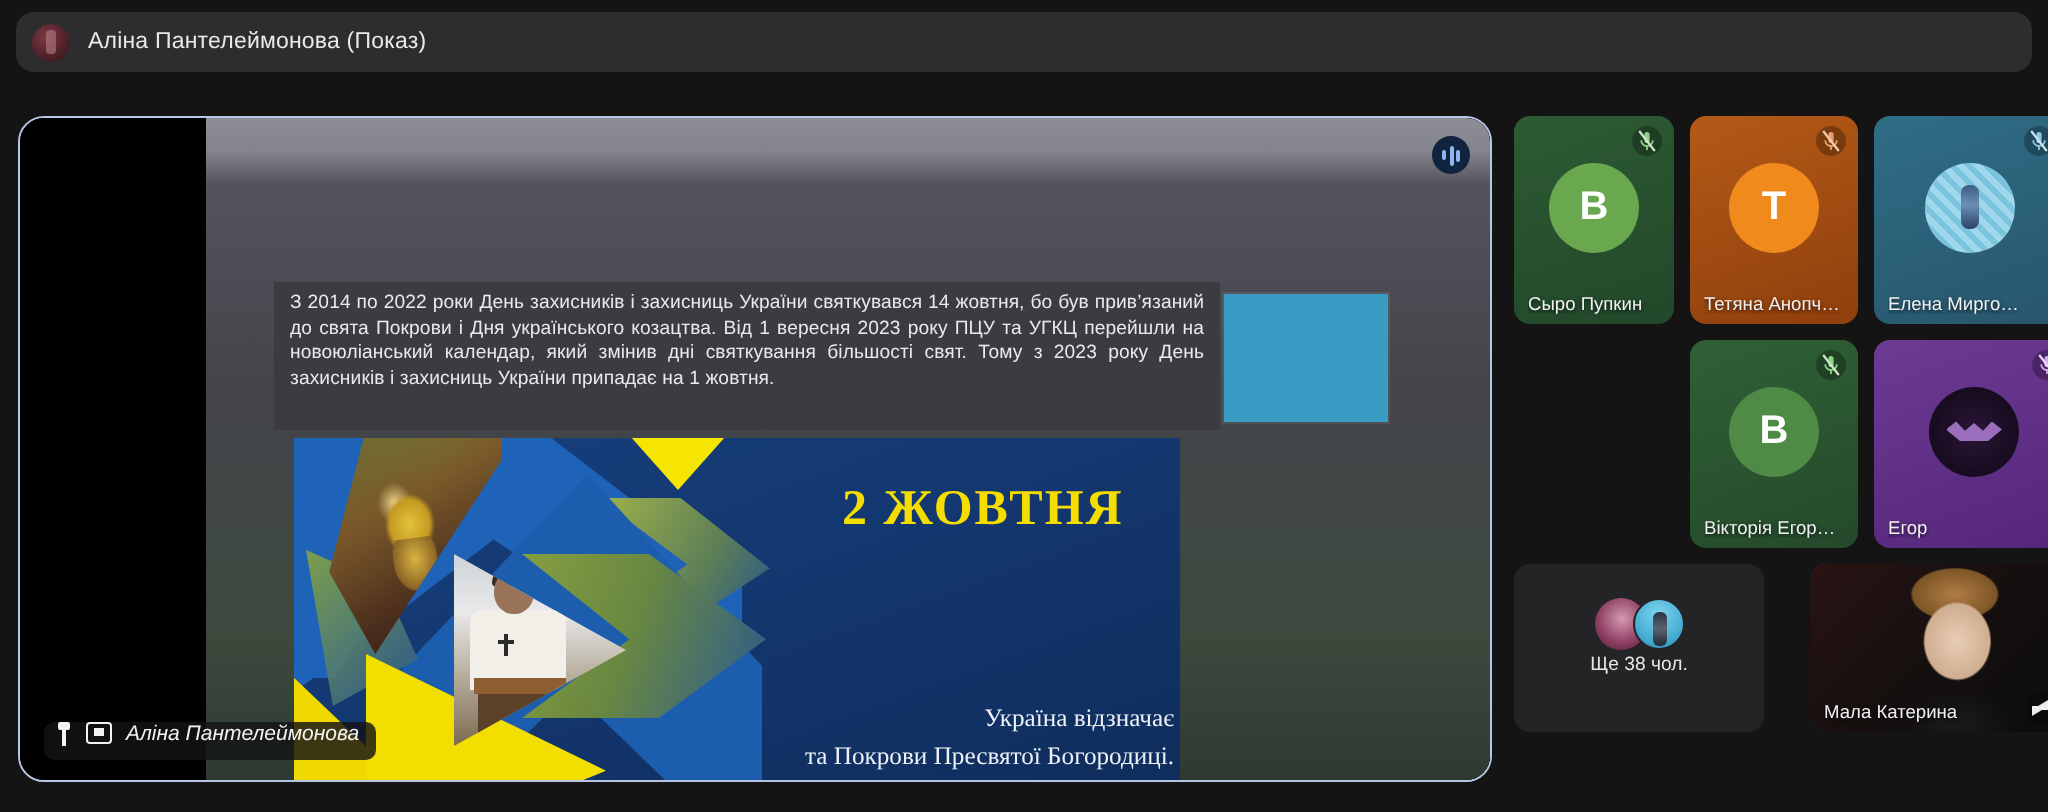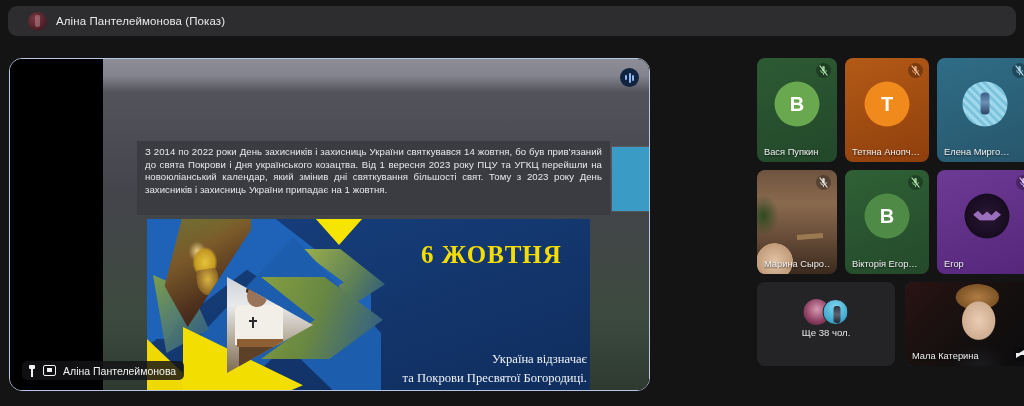--- a/index.html
+++ b/index.html
@@ -9,38 +9,38 @@
     font-family: "Liberation Sans", sans-serif;
     overflow: hidden;
   }
   #app { position: relative; width: 1024px; height: 406px; background: #141414; }
 
   
   .topbar {
     position: absolute; left: 8px; top: 6px;
     width: 1008px; height: 30px;
     background: #2d2d2f; border-radius: 9px;
-    display: flex; align-items: center; padding-left: 20px; gap: 9px;
+    display: flex; align-items: center; padding-left: 8px; gap: 9px;
   }
   .topbar-avatar {
     width: 19px; height: 19px; border-radius: 50%;
     background: radial-gradient(circle at 38% 34%, #7a3a42 0%, #5a2630 45%, #2f1418 100%);
     position: relative; overflow: hidden; flex: none;
   }
   .topbar-avatar::after {
     content: ""; position: absolute; left: 7px; top: 3px;
     width: 5px; height: 12px; background: #b9848c; opacity: .55;
     border-radius: 2px;
   }
   .topbar-name { color: #e9e9ea; font-size: 11.5px; letter-spacing: .1px; }
 
   
   .stage {
     position: absolute; left: 9px; top: 58px;
-    width: 641px; height: 333px;
+    width: 737px; height: 333px;
     background: #000;
     border: 1.6px solid #b8c6e6;
     border-radius: 13px;
     overflow: hidden;
   }
   .stage-inner { position: absolute; inset: 0; background: #000; }
 
   
   .doc-backdrop {
     position: absolute; left: 93px; top: 0px; width: 644px; height: 333px;
@@ -189,22 +189,22 @@
     position: absolute; left: 150px; top: 95px; width: 290px;
     text-align: right; color: #eef2f7;
     font-size: 12.6px; line-height: 18.6px;
     font-family: Liberation Serif, serif;
     margin-top: 36px;
   }
 
   
   .name-chip {
     position: absolute; left: 12px; bottom: 10px; height: 19px;
-    display: flex; align-items: center; gap: 7px;
-    background: rgba(20,20,22,.82); border-radius: 5px; padding: 0 8px 0 6px;
+    display: flex; gap: 7px;
+    background: rgba(20,20,22,.82); border-radius: 5px; padding: 0 8px 0 6px; font-style: italic;
   }
   .name-chip .lbl { color: #f2f2f3; font-size: 10.5px; }
   .pin-ico { width: 8px; height: 12px; position: relative; flex: none; }
   .pin-ico::before{ content:""; position:absolute; left:1px; top:0; width:6px; height:4px; background:#f2f2f3; border-radius:1px;}
   .pin-ico::after{ content:""; position:absolute; left:3.2px; top:4px; width:1.6px; height:8px; background:#f2f2f3;}
   .share-ico{
     width: 13px; height: 11px; border: 1.4px solid #f2f2f3; border-radius: 2px;
     position: relative; flex: none;
   }
   .share-ico::after{
@@ -284,21 +284,21 @@
     background: radial-gradient(circle at 50% 50%, #2a1636 0%, #140a1c 80%);
     display:flex; align-items:center; justify-content:center;
   }
   .bat-av::after{
     content:""; width: 28px; height: 10px; background: #b07fd6;
     clip-path: polygon(0 40%, 18% 0, 34% 46%, 50% 8%, 66% 46%, 82% 0, 100% 40%, 74% 100%, 26% 100%);
     opacity:.85;
   }
 
   
-  .t7 { left: 0; top: 224px; width: 138px; height: 84px; background: #242427; }
+  .t7 { left: 0; top: 224px; width: 125px; height: 84px; background: #242427; }
   .more-av-wrap {
     position: absolute; left: 50%; top: 36%; transform: translate(-50%,-50%);
     display: flex; align-items: center;
   }
   .more-av { width: 26px; height: 26px; border-radius: 50%; overflow: hidden; }
   .more-av.a {
     background: radial-gradient(circle at 52% 40%, #d49ab0 0%, #8e3f63 58%, #4a1b30 100%);
   }
   .more-av.b {
     margin-left: -7px; border: 1.4px solid #242427;
@@ -373,21 +373,21 @@
 
         <div class="person-tri">
           <div class="person-body"></div>
           <div class="person-belt"></div>
           <div class="person-pants"></div>
           <div class="person-hair"></div>
           <div class="person-head"></div>
           <div class="person-cross"></div>
         </div>
 
-        <div class="slide-title">6 ЖОВТНЯ</div>
+        <div class="slide-title">2 ЖОВТНЯ</div>
 
         <div class="slide-body">
             <div>Україна відзначає</div>
             <div>та Покрови Пресвятої Богородиці.</div>
           </div>
 
       </div>
 
       <div class="audio-ind">
         <i></i>
@@ -409,21 +409,21 @@
     <div class="tile t1">
       <div class="mono-av">В</div>
       <div class="mute-badge">
         <svg width="9" height="11" viewBox="0 0 9 11">
             <path d="M4.5 1a1.3 1.3 0 0 1 1.3 1.3v2.9a1.3 1.3 0 0 1-2.6 0V2.3A1.3 1.3 0 0 1 4.5 1z" fill="#8fd18a"></path>
             <path d="M1.6 5.1a2.9 2.9 0 0 0 5.8 0" stroke="#8fd18a" stroke-width="0.9" fill="none"></path>
             <path d="M4.5 8v2" stroke="#8fd18a" stroke-width="0.9"></path>
             <path d="M0.6 0.5 8.4 10.5" stroke="#cfe8cb" stroke-width="1.1"></path>
           </svg>
       </div>
-      <div class="tile-name">Вася Пупкин</div>
+      <div class="tile-name">Сыро Пупкин</div>
     </div>
 
     <div class="tile t2">
       <div class="mono-av">Т</div>
       <div class="mute-badge">
         <svg width="9" height="11" viewBox="0 0 9 11">
             <path d="M4.5 1a1.3 1.3 0 0 1 1.3 1.3v2.9a1.3 1.3 0 0 1-2.6 0V2.3A1.3 1.3 0 0 1 4.5 1z" fill="#e6a071"></path>
             <path d="M1.6 5.1a2.9 2.9 0 0 0 5.8 0" stroke="#e6a071" stroke-width="0.9" fill="none"></path>
             <path d="M4.5 8v2" stroke="#e6a071" stroke-width="0.9"></path>
             <path d="M0.6 0.5 8.4 10.5" stroke="#f4cdb1" stroke-width="1.1"></path>
@@ -438,32 +438,20 @@
         <svg width="9" height="11" viewBox="0 0 9 11">
             <path d="M4.5 1a1.3 1.3 0 0 1 1.3 1.3v2.9a1.3 1.3 0 0 1-2.6 0V2.3A1.3 1.3 0 0 1 4.5 1z" fill="#8fc6e0"></path>
             <path d="M1.6 5.1a2.9 2.9 0 0 0 5.8 0" stroke="#8fc6e0" stroke-width="0.9" fill="none"></path>
             <path d="M4.5 8v2" stroke="#8fc6e0" stroke-width="0.9"></path>
             <path d="M0.6 0.5 8.4 10.5" stroke="#cfe6f2" stroke-width="1.1"></path>
           </svg>
       </div>
       <div class="tile-name">Елена Мирго…</div>
     </div>
 
-    <div class="tile t4">
-      <div class="vid-marina"></div>
-      <div class="mute-badge">
-        <svg width="9" height="11" viewBox="0 0 9 11">
-            <path d="M4.5 1a1.3 1.3 0 0 1 1.3 1.3v2.9a1.3 1.3 0 0 1-2.6 0V2.3A1.3 1.3 0 0 1 4.5 1z" fill="#d8d8d8"></path>
-            <path d="M1.6 5.1a2.9 2.9 0 0 0 5.8 0" stroke="#d8d8d8" stroke-width="0.9" fill="none"></path>
-            <path d="M4.5 8v2" stroke="#d8d8d8" stroke-width="0.9"></path>
-            <path d="M0.6 0.5 8.4 10.5" stroke="#f0f0f0" stroke-width="1.1"></path>
-          </svg>
-      </div>
-      <div class="tile-name">Марина Сыро…</div>
-    </div>
 
     <div class="tile t5">
       <div class="mono-av">В</div>
       <div class="mute-badge">
         <svg width="9" height="11" viewBox="0 0 9 11">
             <path d="M4.5 1a1.3 1.3 0 0 1 1.3 1.3v2.9a1.3 1.3 0 0 1-2.6 0V2.3A1.3 1.3 0 0 1 4.5 1z" fill="#8fd18a"></path>
             <path d="M1.6 5.1a2.9 2.9 0 0 0 5.8 0" stroke="#8fd18a" stroke-width="0.9" fill="none"></path>
             <path d="M4.5 8v2" stroke="#8fd18a" stroke-width="0.9"></path>
             <path d="M0.6 0.5 8.4 10.5" stroke="#cfe8cb" stroke-width="1.1"></path>
           </svg>

